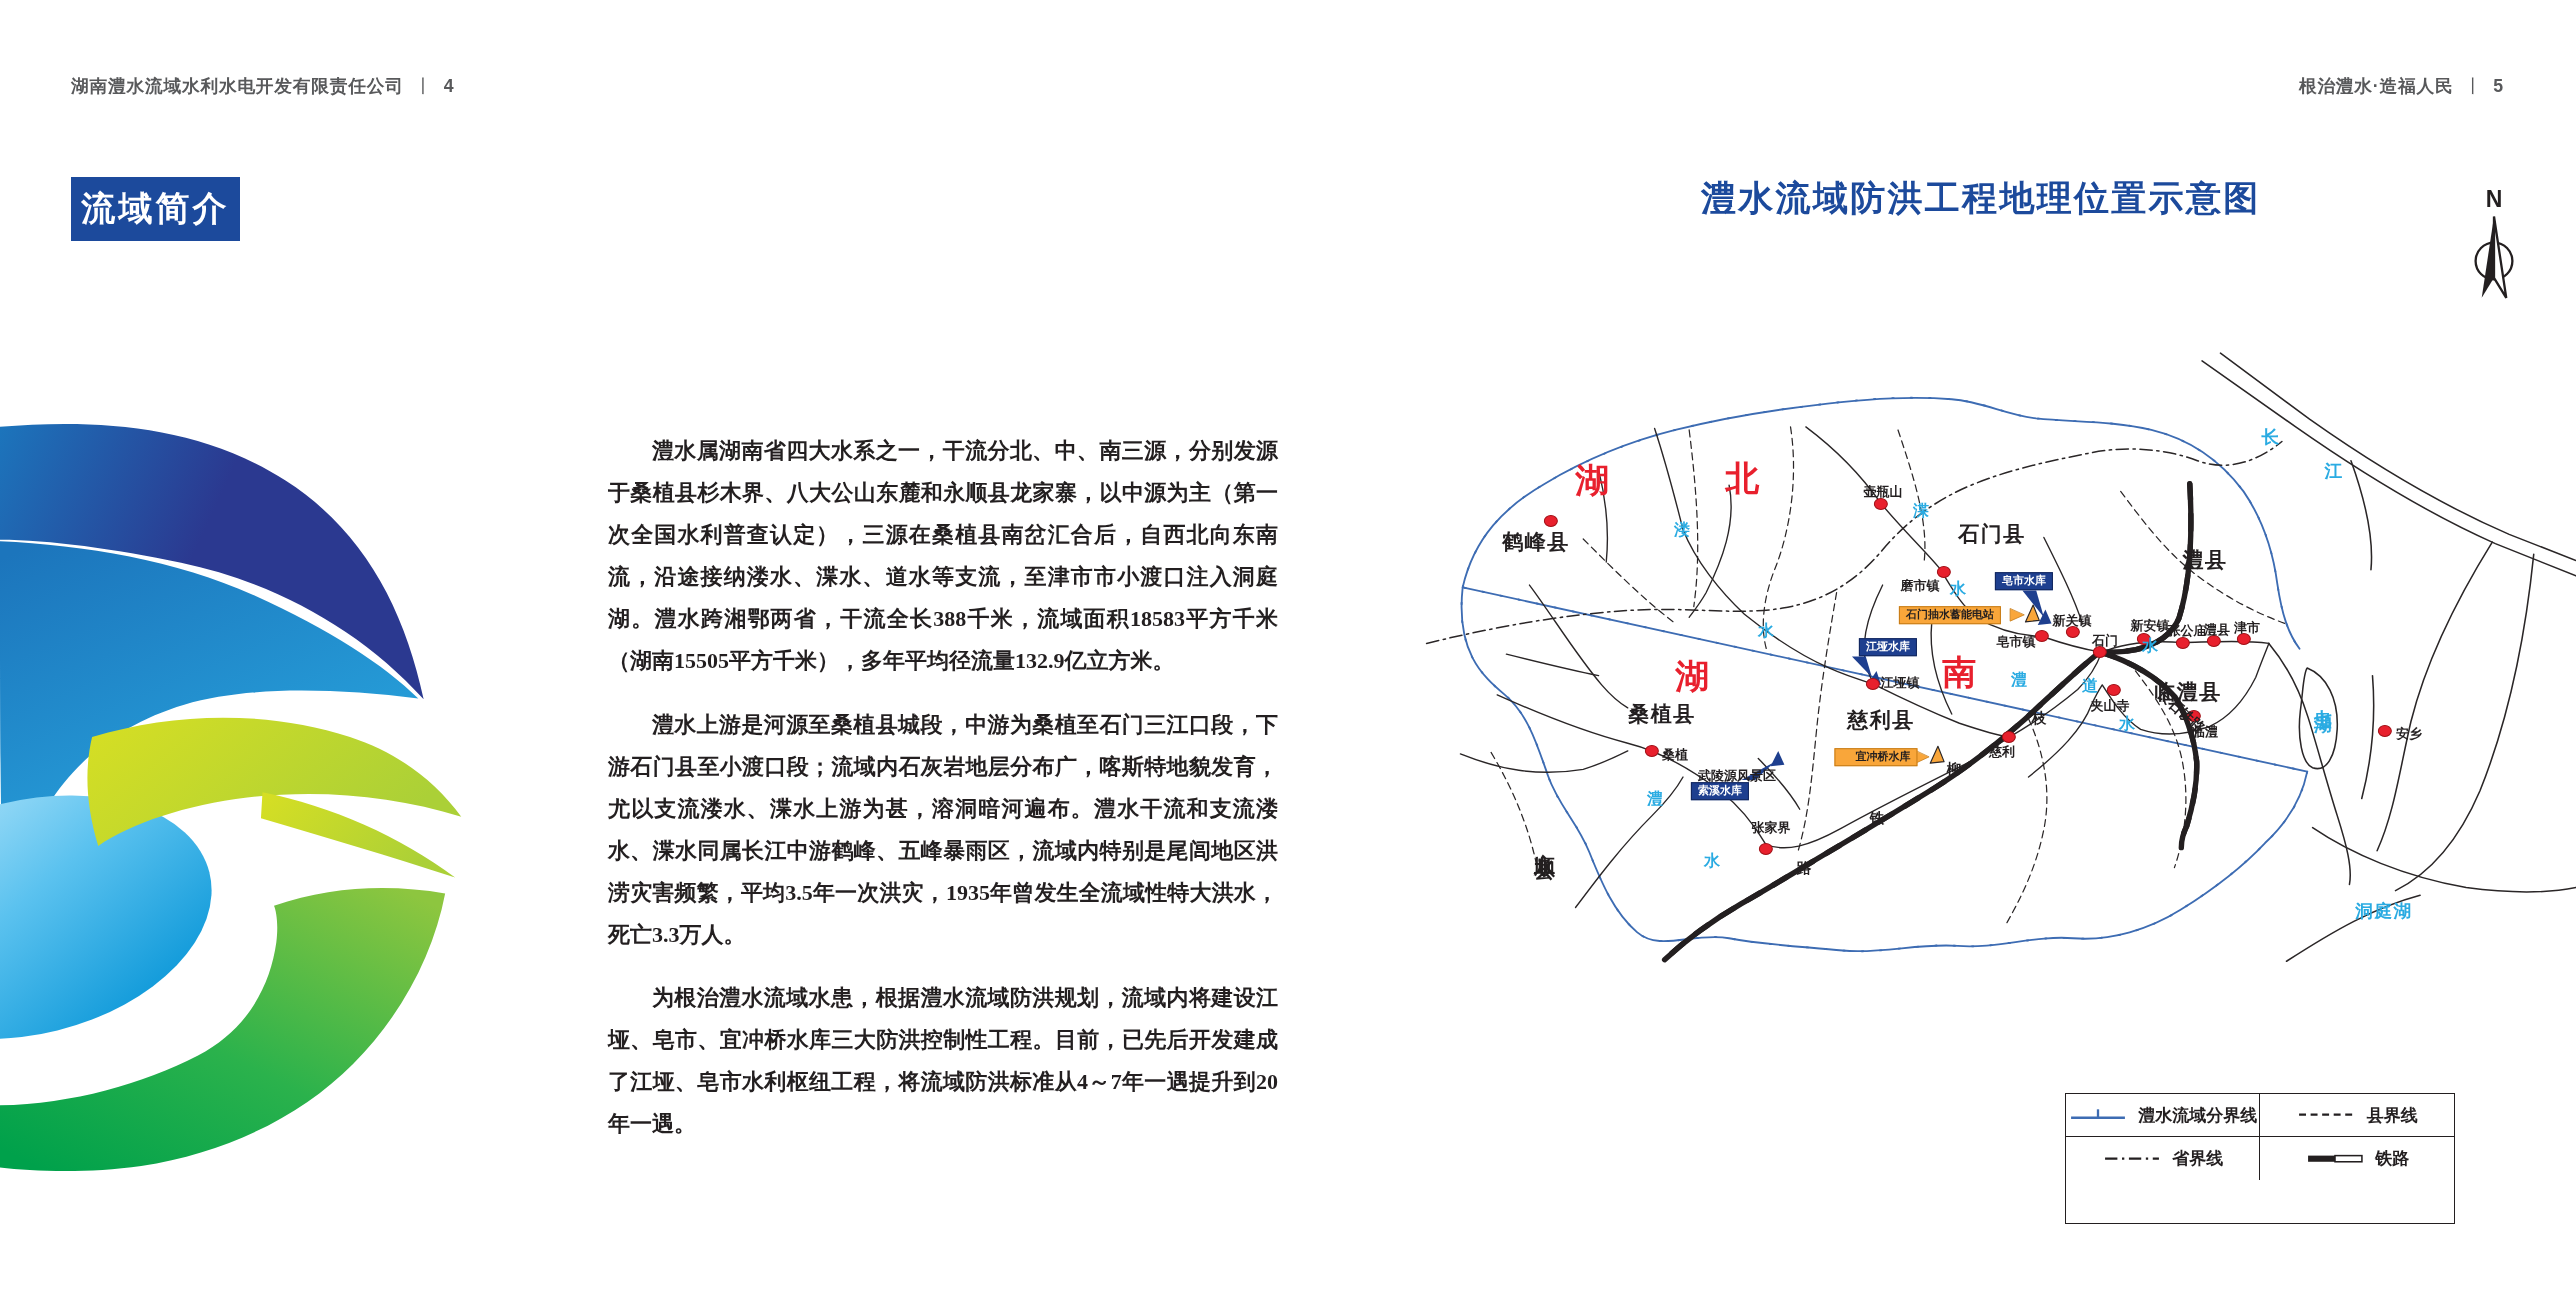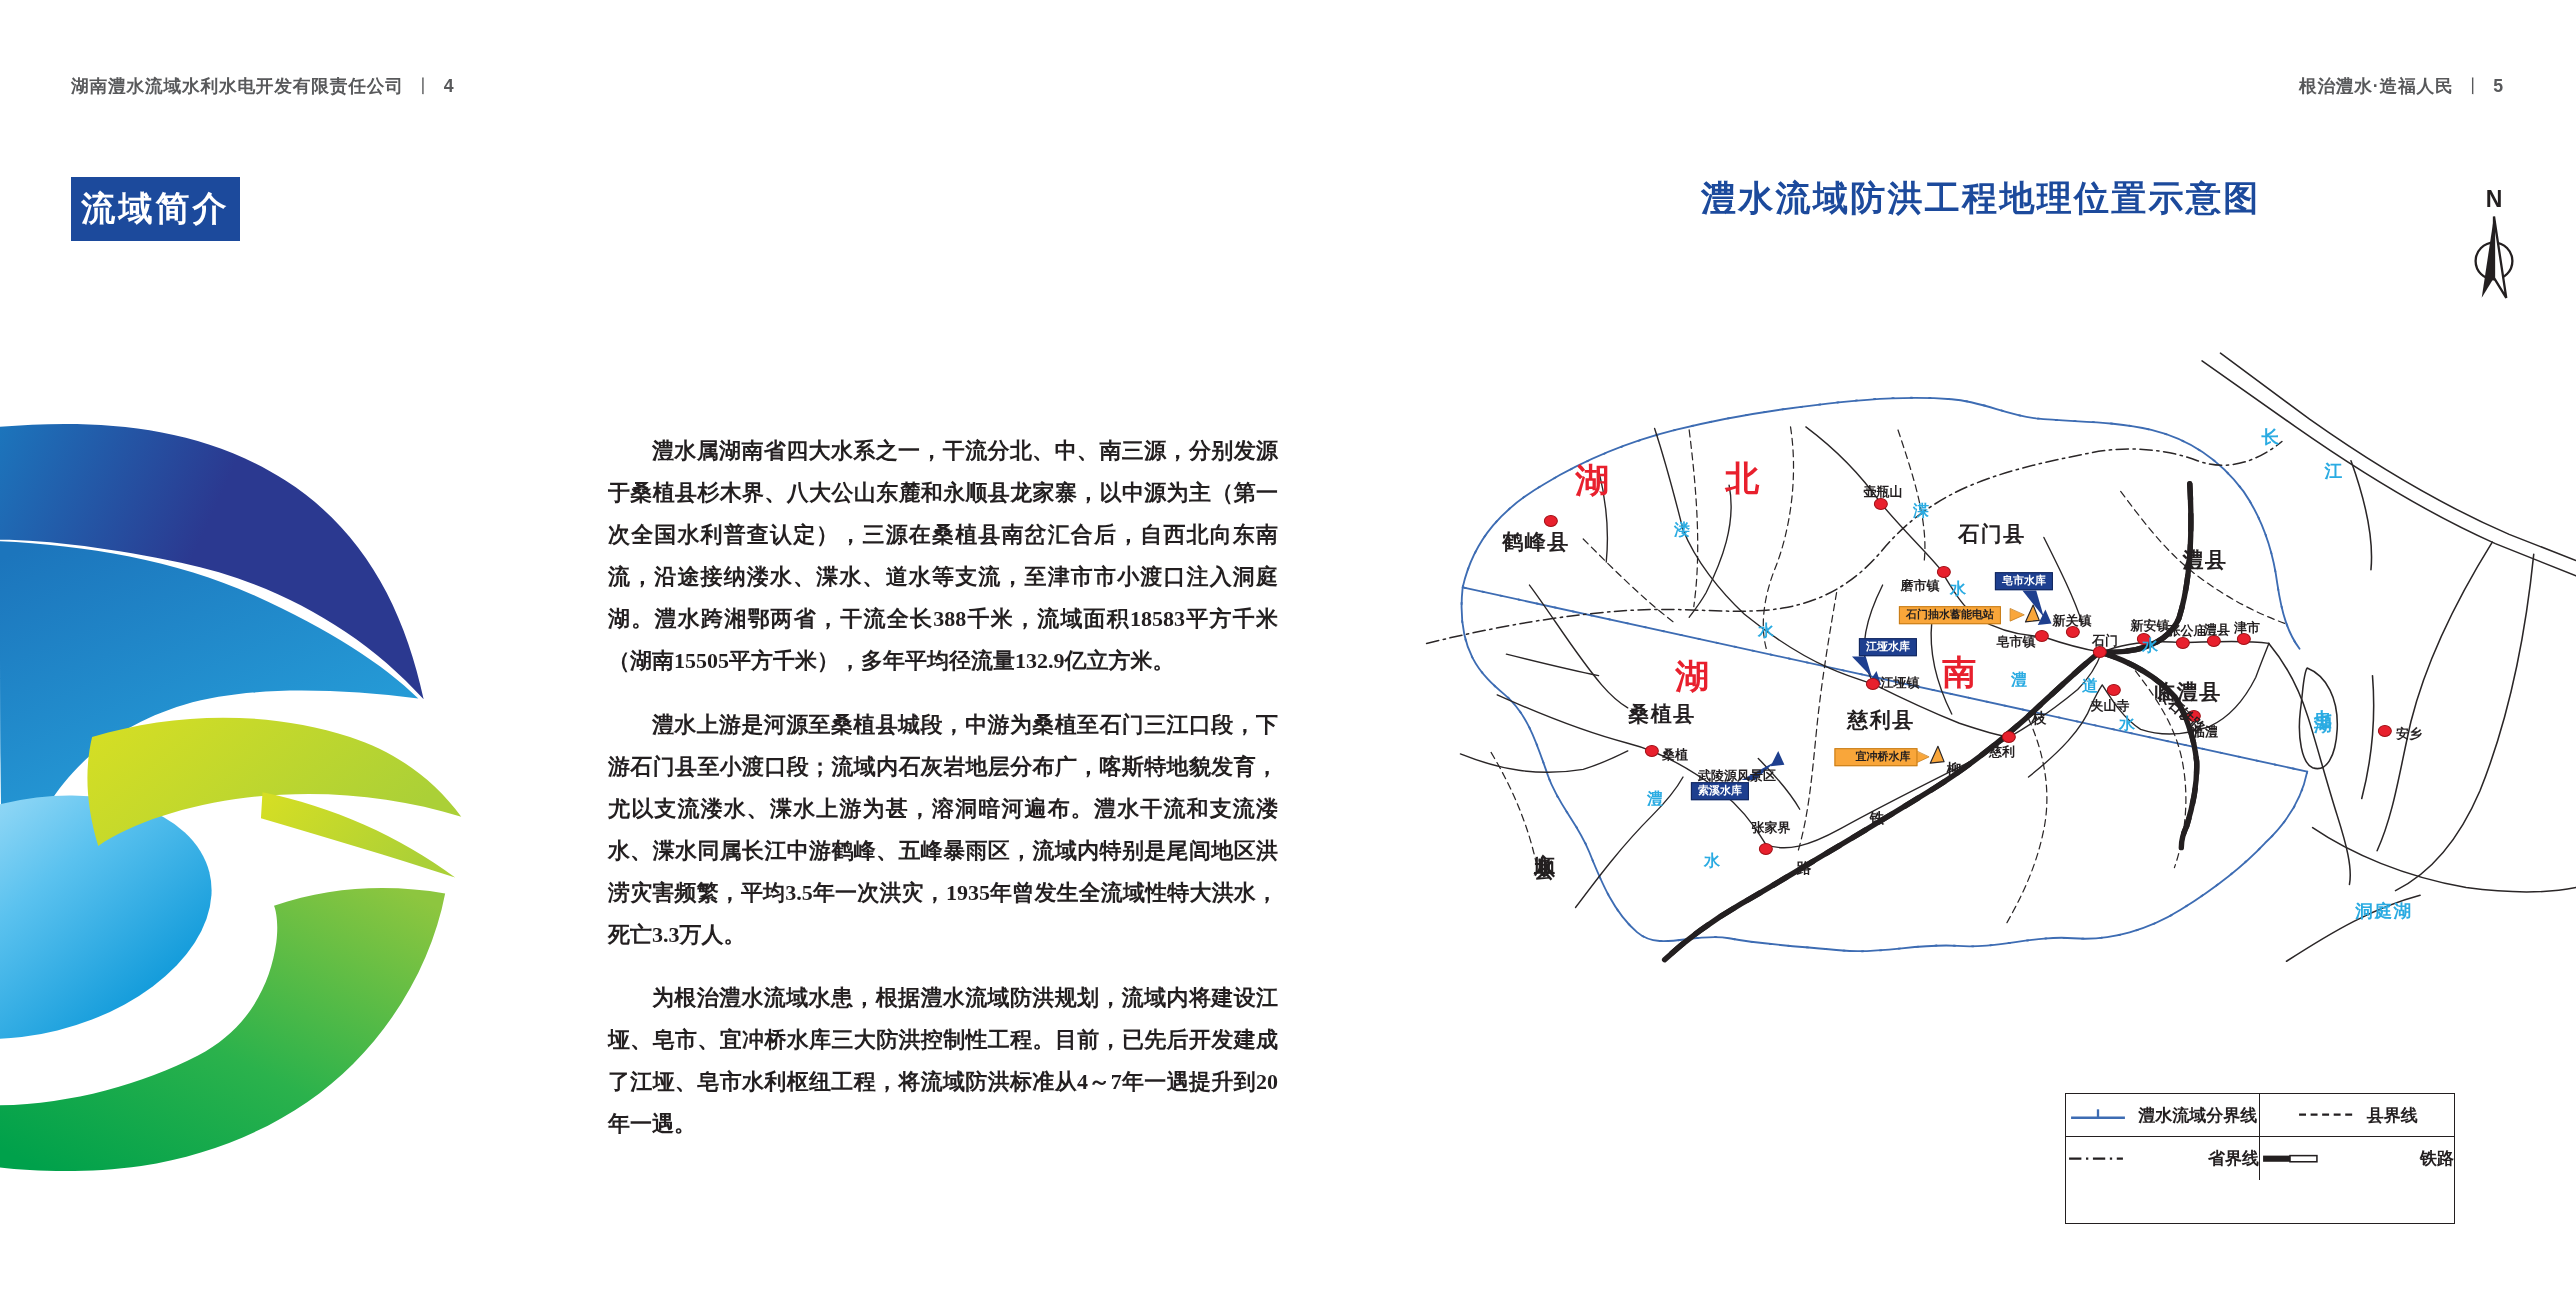--- a/index.html
+++ b/index.html
@@ -54,21 +54,21 @@
   #legend{
     position:absolute;left:2065px;top:1093px;width:390px;height:131px;
     border:1.5px solid #231f20;box-sizing:border-box;background:#fff;
   }
   #legend .ttl{height:40px;border-bottom:1.5px solid #231f20;display:flex;align-items:center;justify-content:center;
     font-size:19px;font-weight:bold;letter-spacing:21.5px;text-indent:21.5px;}
   #legend .grid{display:grid;grid-template-columns:1fr 1fr;grid-template-rows:1fr 1fr;height:86px;}
   #legend .cell{display:flex;align-items:center;justify-content:center;gap:10.7px;
     border-right:1.5px solid #231f20;border-bottom:1.5px solid #231f20;box-sizing:border-box;}
   #legend .cell:nth-child(2n){border-right:none;}
-  #legend .cell:nth-child(n+3){border-bottom:none;justify-content:space-between;}
+  #legend .cell:nth-child(n+3){border-bottom:none;}
   #legend .lab{font-size:17px;font-weight:bold;}
   #legend svg{display:block;}
 </style>
 </head>
 <body>
 
 <div class="hdr" id="header-left">
   <span>湖南澧水流域水利水电开发有限责任公司</span><span class="sep">丨</span><span>4</span>
 </div>
 <div class="hdr" id="header-right">

